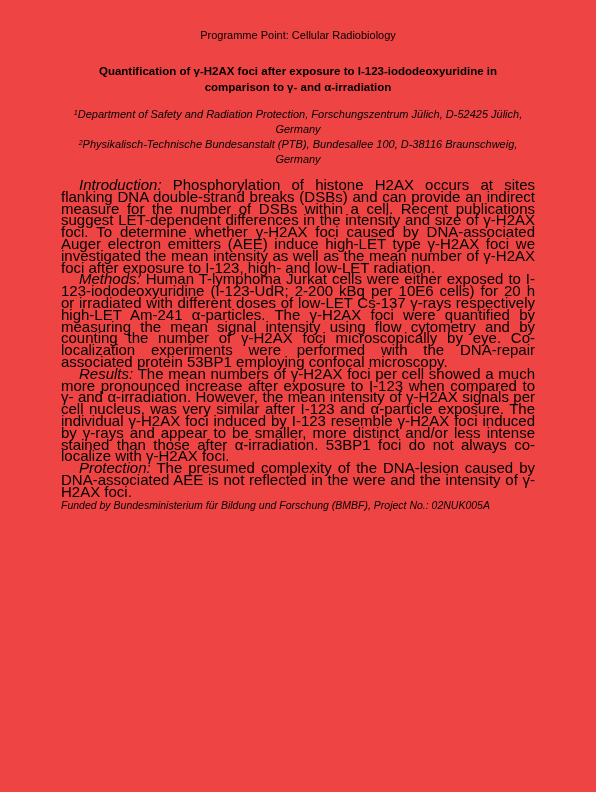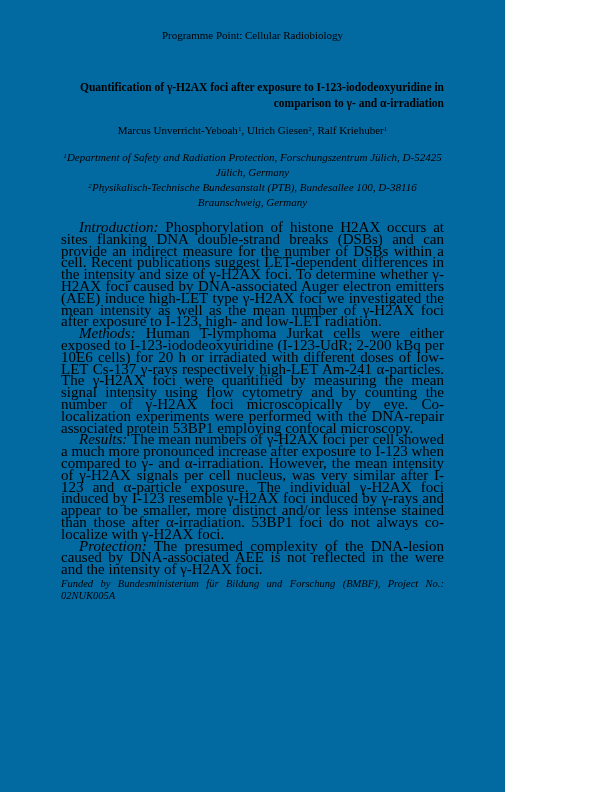--- a/index.html
+++ b/index.html
@@ -1,38 +1,38 @@
 <!DOCTYPE html>
 <html><head>
 <meta charset="utf-8">
 <style>
   html, body { margin: 0; padding: 0; background: #ffffff; }
   .page {
     position: relative;
-    width: 505px;
+    width: 596px;
     height: 792px;
-    background: #0369a1;
+    background: #ef4444;
     color: #000000;
-    font-family: Liberation Serif, serif;
+    font-family: Liberation Sans, sans-serif;
     overflow: hidden;
     box-sizing: border-box;
   }
   .content {
     padding: 29px 61px 0 61px;
     box-sizing: border-box;
   }
   .doc-header {
     text-align: center;
     font-size: 11px;
     line-height: 13px;
   }
   .doc-title {
-    margin: 37px auto 0 auto;
+    margin: 21px auto 0 auto;
     max-width: 462px;
-    text-align: right;
+    text-align: center;
     font-weight: bold;
     font-size: 11.5px;
     line-height: 16px;
   }
   .authors {
     margin-top: 12px;
     text-align: center;
     font-size: 11px;
     line-height: 15px;
   }
@@ -77,23 +77,20 @@
   <div class="content">
 
     <div class="doc-header">
       <span>Programme Point: Cellular Radiobiology</span>
     </div>
 
     <div class="doc-title">
       <span>Quantification of γ-H2AX foci after exposure to I-123-iododeoxyuridine in comparison to γ- and α-irradiation</span>
     </div>
 
-    <div class="authors">
-      <span>Marcus Unverricht-Yeboah</span><sup>1</sup><span>, </span><span>Ulrich Giesen</span><sup>2</sup><span>, </span><span>Ralf Kriehuber</span><sup>1</sup>
-    </div>
 
     <div class="affiliations">
       <sup>1</sup><span>Department of Safety and Radiation Protection, Forschungszentrum Jülich, D-52425 Jülich, Germany</span><br>
       <sup>2</sup><span>Physikalisch-Technische Bundesanstalt (PTB), Bundesallee 100, D-38116 Braunschweig, Germany</span>
     </div>
 
     <div class="abstract">
       <p class="body-par"><span class="italic">Introduction:</span><span> Phosphorylation of histone H2AX occurs at sites flanking DNA double-strand breaks (DSBs) and can provide an indirect measure for the number of DSBs within a cell. Recent publications suggest LET-dependent differences in the intensity and size of γ-H2AX foci. To determine whether γ-H2AX foci caused by DNA-associated Auger electron emitters (AEE) induce high-LET type γ-H2AX foci we investigated the mean intensity as well as the mean number of γ-H2AX foci after exposure to I-123, high- and low-LET radiation.</span></p>
       <p class="body-par"><span class="italic">Methods:</span><span> Human T-lymphoma Jurkat cells were either exposed to I-123-iododeoxyuridine (I-123-UdR; 2-200 kBq per 10E6 cells) for 20 h or irradiated with different doses of low-LET Cs-137 γ-rays respectively high-LET Am-241 α-particles. The γ-H2AX foci were quantified by measuring the mean signal intensity using flow cytometry and by counting the number of γ-H2AX foci microscopically by eye. Co-localization experiments were performed with the DNA-repair associated protein 53BP1 employing confocal microscopy.</span></p>
       <p class="body-par"><span class="italic">Results:</span><span> The mean numbers of γ-H2AX foci per cell showed a much more pronounced increase after exposure to I-123 when compared to γ- and α-irradiation. However, the mean intensity of γ-H2AX signals per cell nucleus, was very similar after I-123 and α-particle exposure. The individual γ-H2AX foci induced by I-123 resemble γ-H2AX foci induced by γ-rays and appear to be smaller, more distinct and/or less intense stained than those after α-irradiation. 53BP1 foci do not always co-localize with γ-H2AX foci.</span></p>

